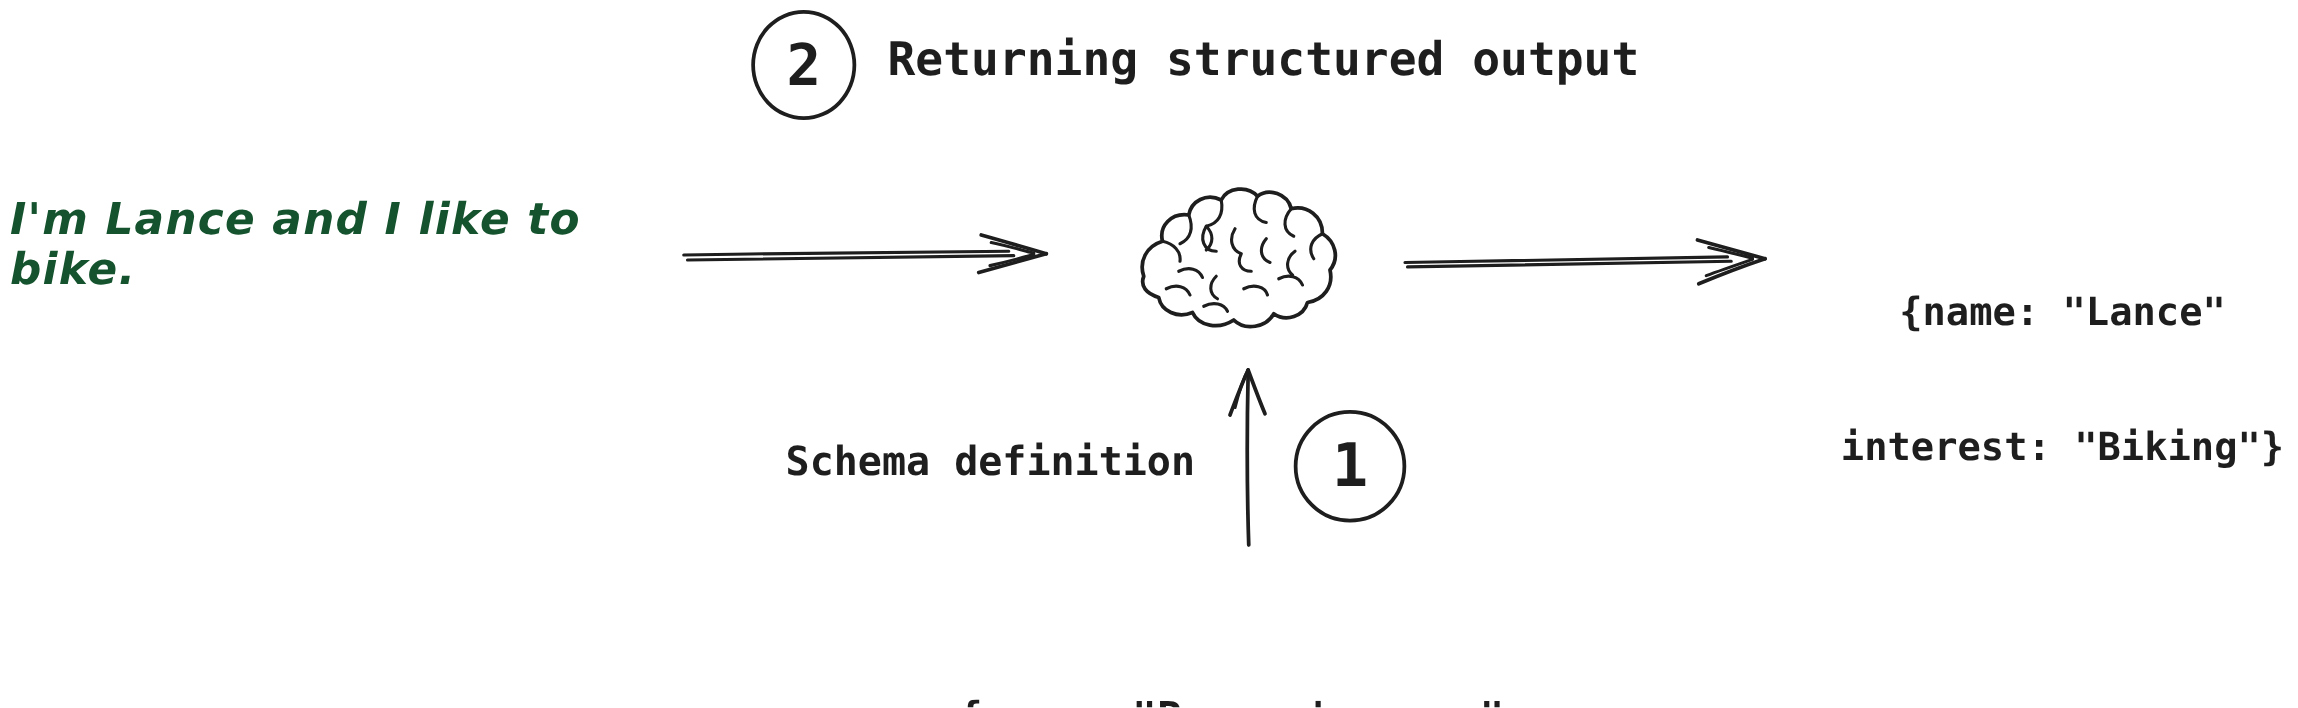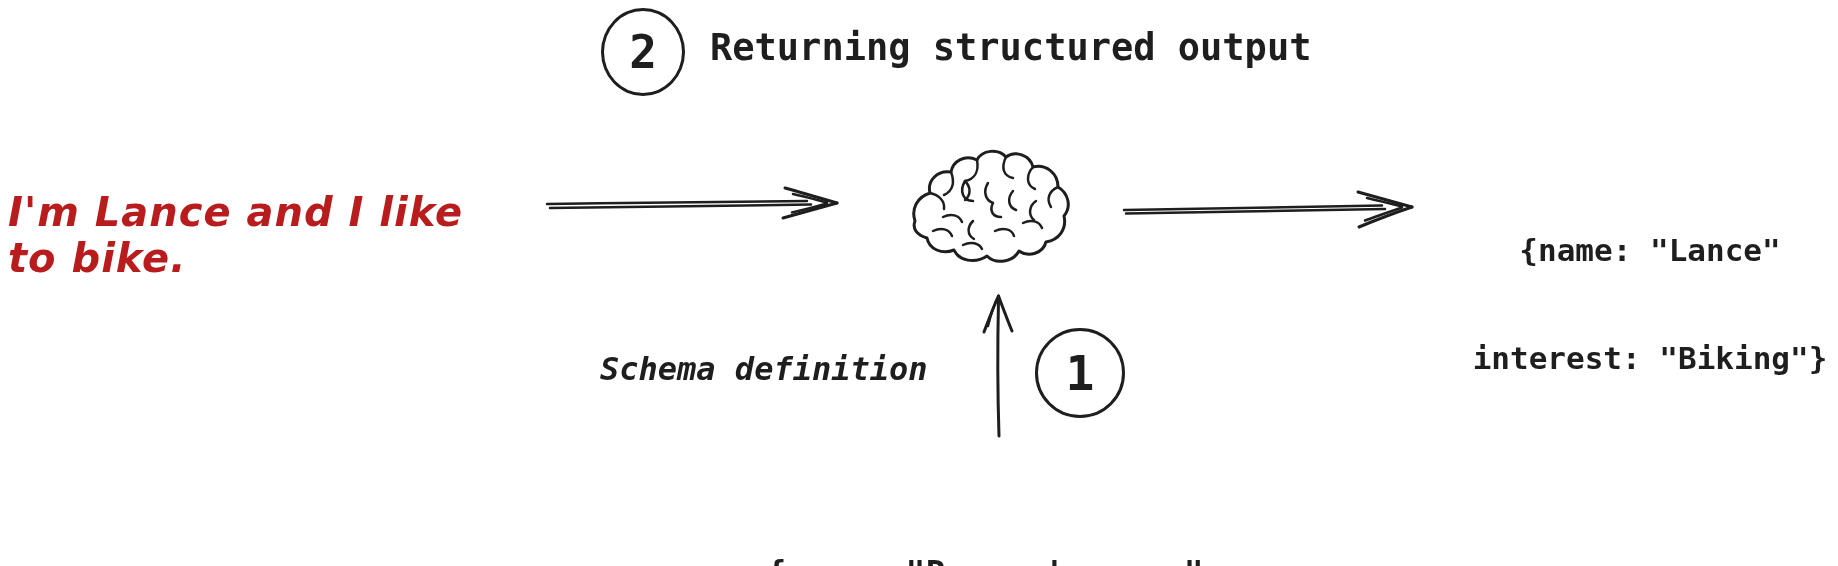--- a/index.html
+++ b/index.html
@@ -30,34 +30,34 @@
 
   
   .code {
     font-family: "DejaVu Sans Mono", monospace;
     font-weight: bold;
     color: #1e1e1e;
     white-space: pre;
     text-align: right;
   }
   .title-label { left: 710px; top: 26px; font-size: 37px; }
-  .schema-label { left: 600px; top: 350px; width: 356px; font-size: 32px; text-align: left; font-style: italic; }
+  .schema-label { left: 600px; top: 350px; width: 356px; font-size: 32px; text-align: right; }
 
   .code-block { text-align: center; line-height: 36px; font-size: 31px; }
   .output-block { left: 1452px; top: 160px; width: 396px; }
   .schema-block { left: 660px; top: 481px; width: 650px; font-size: 33px; line-height: 37px; }
 
   
   .handwriting {
-    left: 8px; top: 189px; width: 500px;
+    left: 8px; top: 156px; width: 500px;
     font-family: "DejaVu Sans", sans-serif;
     font-style: italic;
     font-weight: 600;
-    font-size: 40px;
-    color: #b91c1c;
+    font-size: 35px;
+    color: #14532d;
     letter-spacing: 1px;
   }
 
   svg { display: block; }
   .ink { stroke: #1e1e1e; fill: none; stroke-linecap: round; stroke-linejoin: round; }
 </style>
 </head>
 <body>
 
 <div class="canvas">

